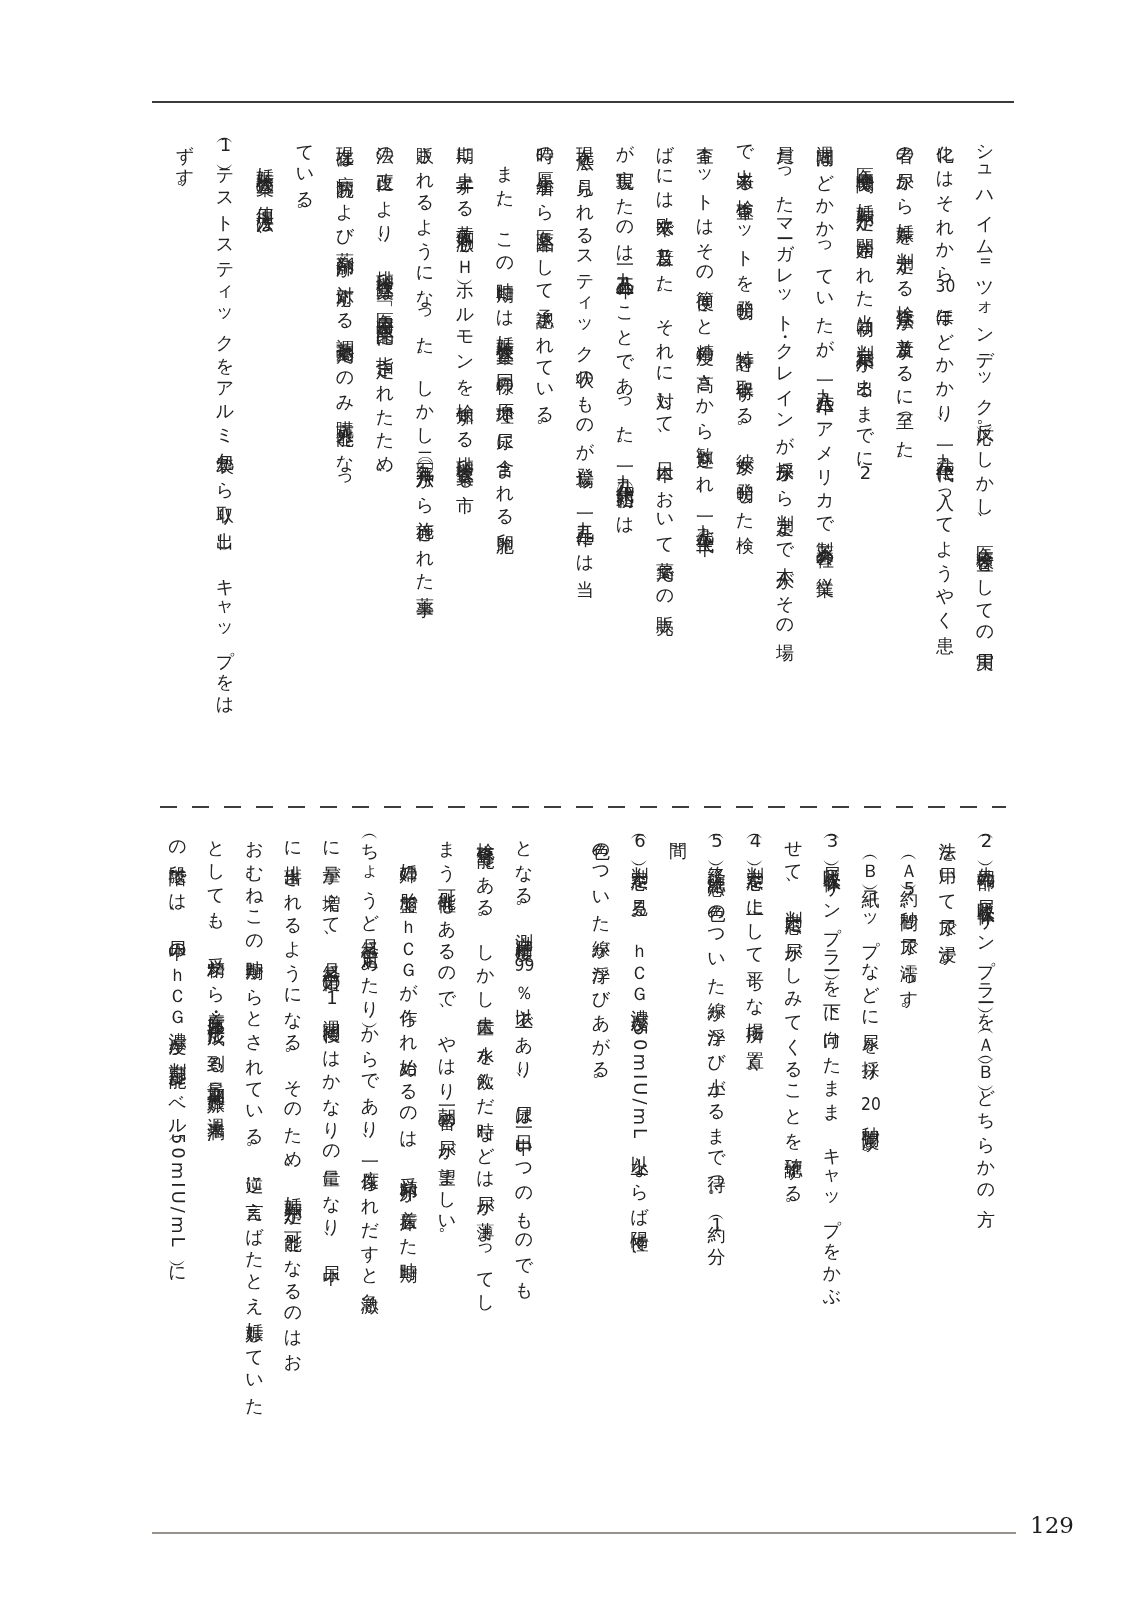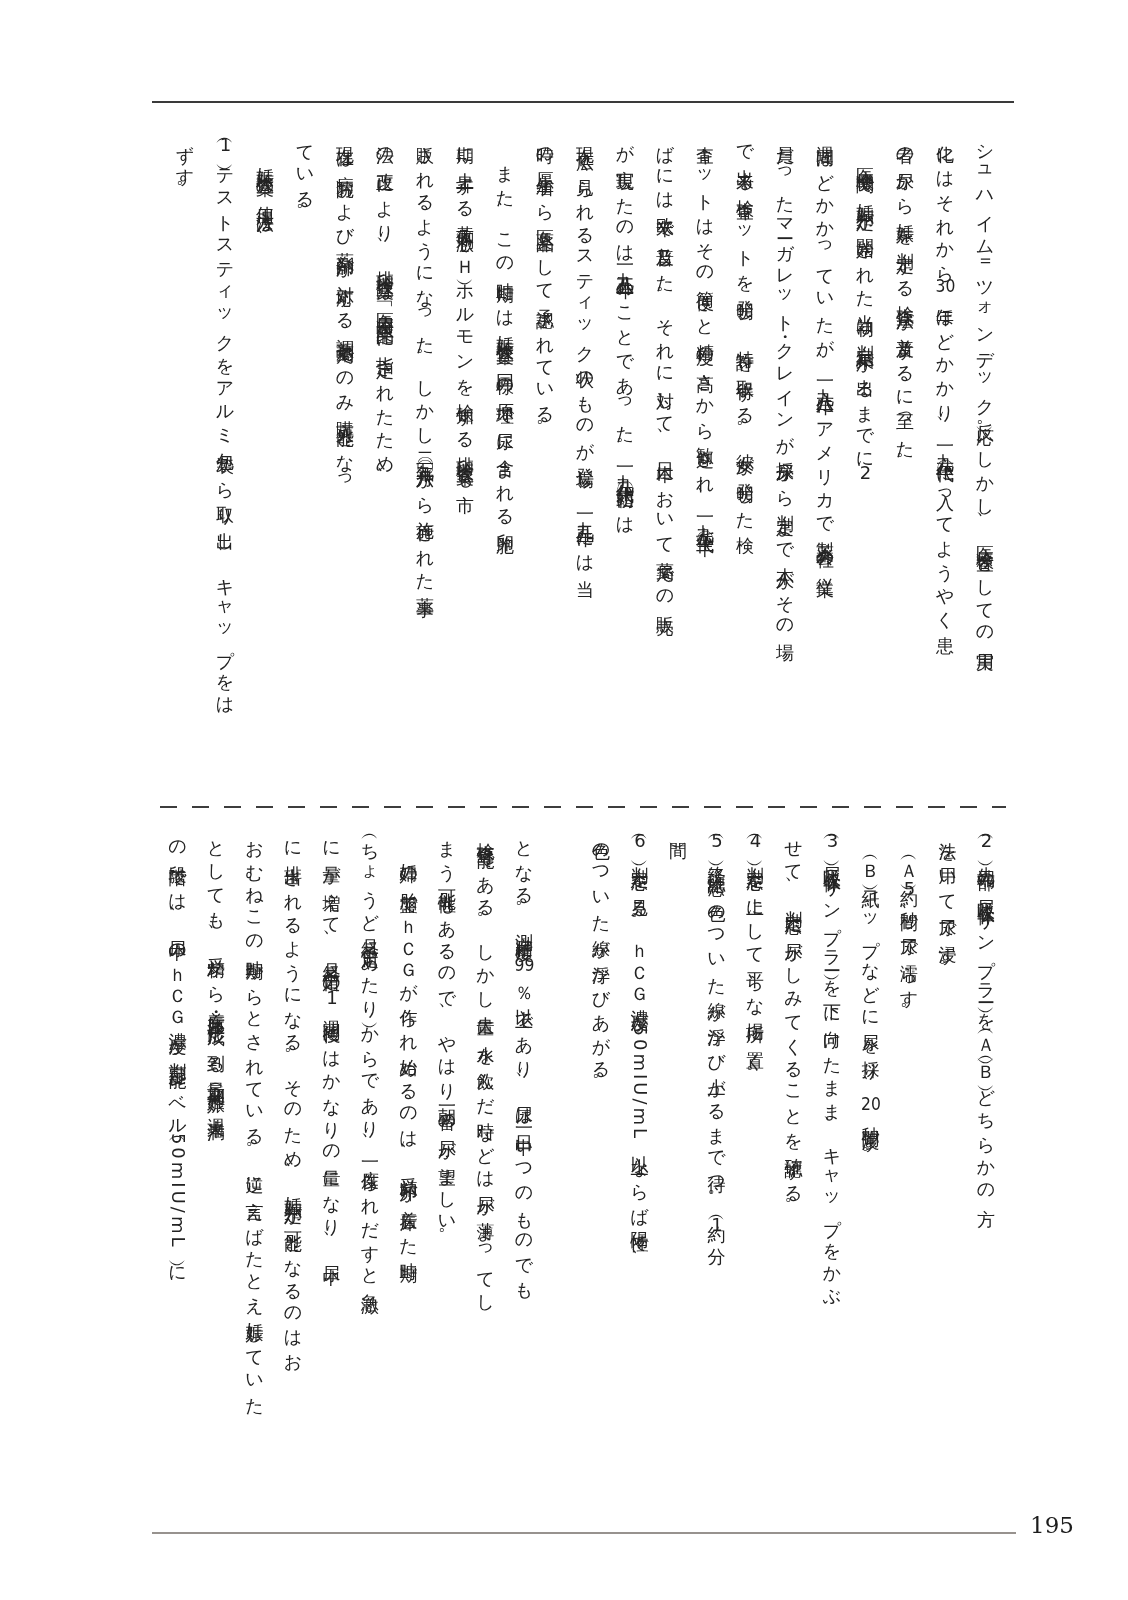--- a/index.html
+++ b/index.html
@@ -127,13 +127,13 @@
     <p class="">（ちょうど月経予定日あたり）からであり、一度作られだすと急激</p>
     <p class="">に量が増えて、月経予定日の<span class="tcy">1</span>週間後にはかなりの量になり、尿中</p>
     <p class="">に排出されるようになる。そのため、妊娠判定が可能となるのはお</p>
     <p class="">おむねこの時期からとされている。逆に言えばたとえ妊娠していた</p>
     <p class="">としても、受精から着床・胚子形成に到る最初期（妊娠<span class="tcy">2</span>週未満）</p>
     <p class="">の段階では、尿中のｈＣＧ濃度が判定可能レベル（50mIU/mL）に</p>
   </div>
 
 <div class="rule-bottom"></div>
 
-<div class="page-number">195</div>
+<div class="page-number">129</div>
 
 </body></html>

